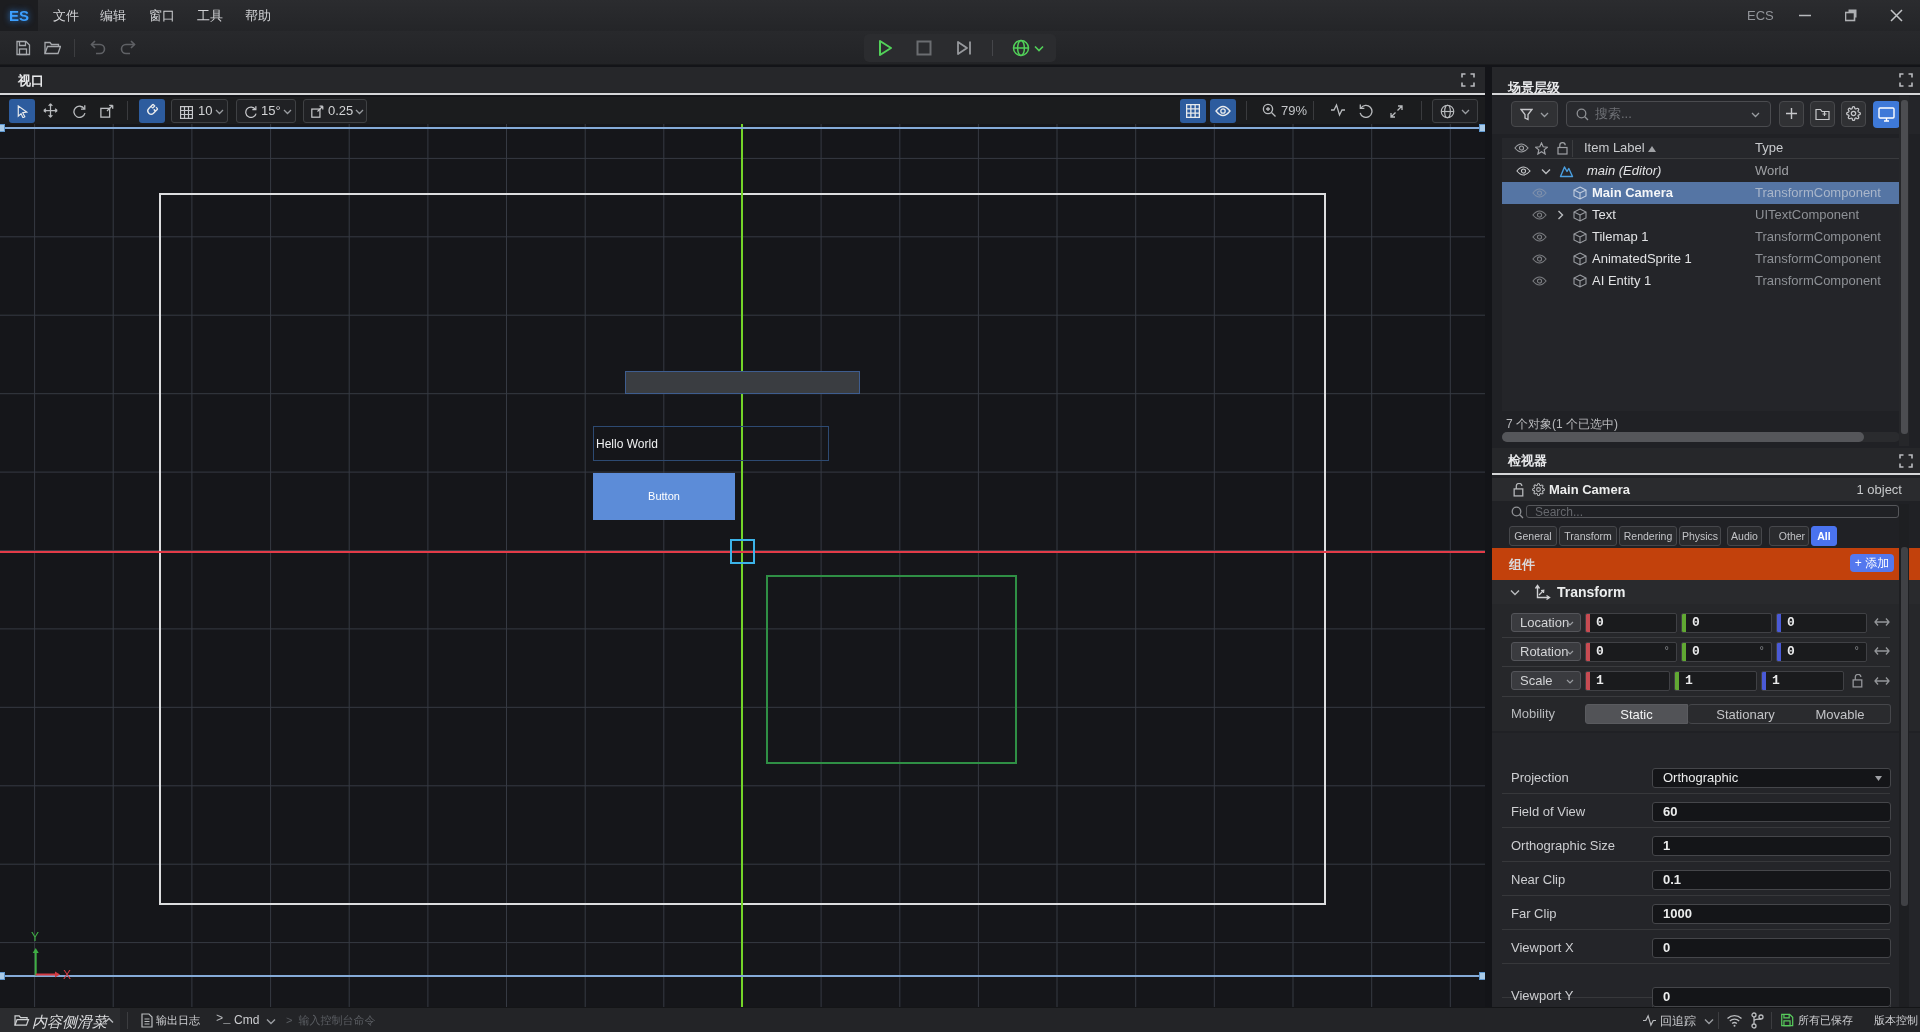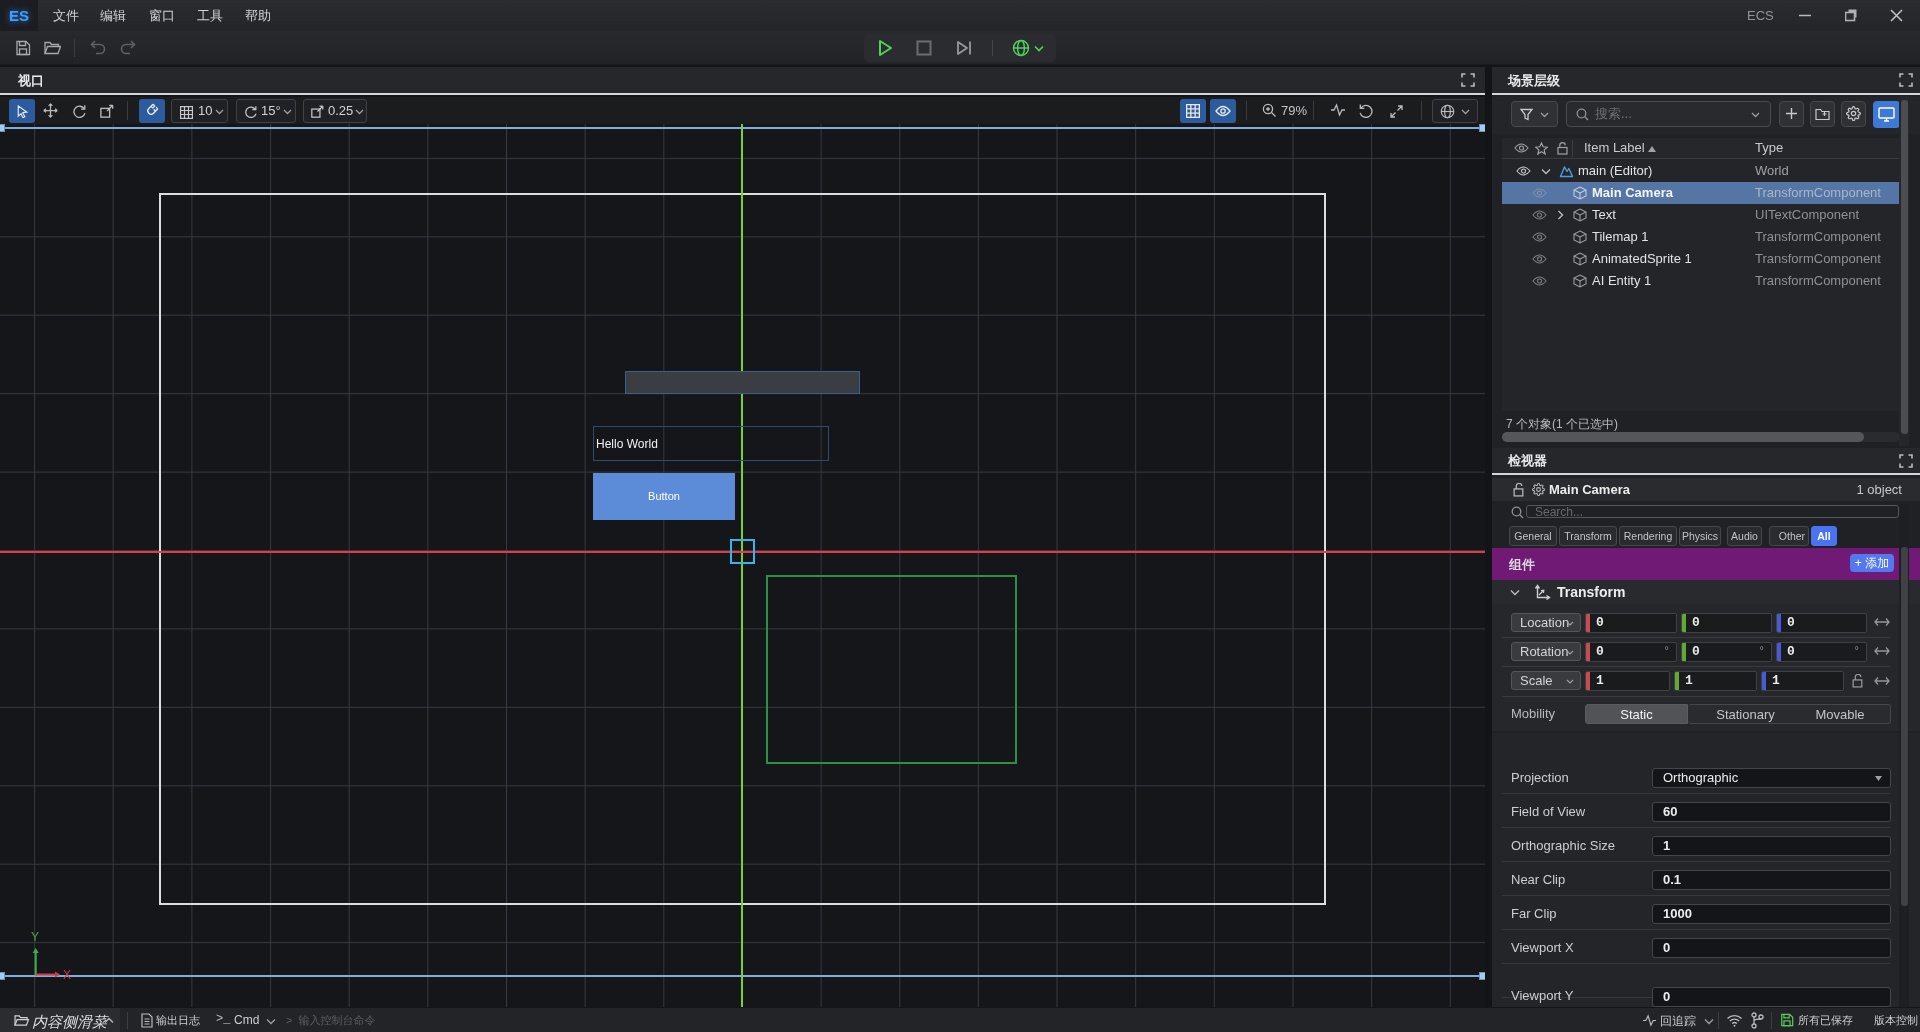--- a/index.html
+++ b/index.html
@@ -287,21 +287,21 @@
       <line x1="11.7" y1="25" x2="11.7" y2="48.5" stroke="#3fae44" stroke-width="2"></line>
       <line x1="11.7" y1="47.5" x2="32" y2="47.5" stroke="#d23a42" stroke-width="2"></line>
       <path d="M31 44.5 L36 47.5 L31 50.5 Z" fill="#d23a42"></path>
       <text x="39" y="52" fill="#d23a42" font-size="12" font-family="Liberation Sans">X</text>
     </svg>
   </div>
 
   <div id="rightcol" class="abs">
 
     <div class="rc phead" style="left:0;top:0;width:428px;">
-        <span style="position:absolute;left:16px;">场景层级</span>
+        <span style="position:absolute;left:16px;margin-top:7px;">场景层级</span>
       <svg class="rc" style="left:407px;top:6px;" width="14" height="14" viewBox="0 0 14 14" fill="none" stroke="#b9bbbe" stroke-width="1.6">
           <path d="M1 4.5 V1 H4.5 M9.5 1 H13 V4.5 M13 9.5 V13 H9.5 M4.5 13 H1 V9.5"></path>
         </svg>
     </div>
     <div id="hiertool" class="rc">
       <div class="rc hbtn" style="left:19px;width:47px;">
         <svg style="position:absolute;left:8px;top:6px;" width="13" height="13" viewBox="0 0 13 13" fill="none" stroke="#c7c8cb" stroke-width="1.3">
             <path d="M1 1.5 H12 L8 6.5 V11.5 L5 10 V6.5 Z"></path>
           </svg>
         <svg style="position:absolute;left:28px;top:10px;" width="9" height="6" viewBox="0 0 9 6" fill="none">
@@ -368,21 +368,21 @@
         <svg style="position:absolute;left:14px;top:5px;" width="15" height="12" viewBox="0 0 16 12" fill="none" stroke="#c6c8ca" stroke-width="1.2">
             <path d="M1 6 Q8 -2.5 15 6 Q8 14.5 1 6 Z"></path>
             <circle cx="8" cy="6" r="2.2"></circle>
           </svg>
         <svg style="position:absolute;left:39px;top:8px;" width="10" height="7" viewBox="0 0 10 7" fill="none">
             <path d="M1 1.5 L5 5.5 L9 1.5" stroke="#b9bbbe" stroke-width="1.4"></path>
           </svg>
         <svg style="position:absolute;left:57px;top:4px;" width="15" height="14" viewBox="0 0 15 14" fill="none" stroke="#4b9fe0" stroke-width="1.4">
             <path d="M1.5 12.5 L5.5 3 L8 7.5 L9.8 4.5 L13.5 12.5 Z" stroke-linejoin="round"></path>
           </svg>
-        <span style="position:absolute;left:76px;top:3px;">main (Editor)</span>
+        <span style="position:absolute;left:85px;top:3px;font-style:italic;">main (Editor)</span>
         <span class="htype" style="color:#9fa1a5;">World</span>
       </div>
       <div class="hrow rc" style="top:44px;background:#5575a4;">
         <svg style="position:absolute;left:30px;top:5px;" width="15" height="12" viewBox="0 0 16 12" fill="none" stroke="#7e90ab" stroke-width="1.2">
             <path d="M1 6 Q8 -2.5 15 6 Q8 14.5 1 6 Z"></path>
             <circle cx="8" cy="6" r="2.2"></circle>
           </svg>
         <svg style="position:absolute;left:71px;top:4px;" width="14" height="14" viewBox="0 0 14 14" fill="none" stroke="#c3cedf" stroke-width="1.1">
             <path d="M7 1 L13 4 V10 L7 13 L1 10 V4 Z M1 4 L7 7 L13 4 M7 7 V13"></path>
           </svg>
@@ -472,21 +472,21 @@
       </div>
       <div class="rc" style="left:0;top:78px;width:428px;height:22px;font-size:12px;">
         <div class="seg" style="left:17px;width:48px;border-radius:3px;">General</div>
         <div class="seg" style="left:67px;width:58px;border-radius:3px;">Transform</div>
         <div class="seg" style="left:127px;width:58px;border-radius:3px;">Rendering</div>
         <div class="seg" style="left:187px;width:42px;border-radius:3px;">Physics</div>
         <div class="seg" style="left:235px;width:35px;border-radius:3px;">Audio</div>
         <div class="seg" style="left:277px;width:40px;border-radius:3px;padding-left:6px;">Other</div>
         <div class="seg" style="left:319px;width:26px;border-radius:3px;background:#4a73ef;border-color:#4a73ef;color:#fff;font-weight:bold;">All</div>
       </div>
-      <div class="rc" style="left:0;top:100px;width:428px;height:32px;background:#701a75;">
+      <div class="rc" style="left:0;top:100px;width:428px;height:32px;background:#c2410c;">
         <span style="position:absolute;left:17px;top:8px;font-size:13px;font-weight:bold;color:#dadbdd;">组件</span>
         <div style="position:absolute;left:358px;top:6px;width:44px;height:18px;background:#5478ee;border-radius:4px;color:#fff;font-size:12px;text-align:center;line-height:18px;">+ 添加</div>
       </div>
 
       <div class="rc" style="left:0;top:132px;width:428px;height:151px;background:#26272a;">
         <div style="position:absolute;left:0;top:0;width:428px;height:24px;background:#292a2d;">
           <svg style="position:absolute;left:18px;top:9px;" width="10" height="7" viewBox="0 0 10 7" fill="none">
               <path d="M1 1.5 L5 5.5 L9 1.5" stroke="#b9bbbe" stroke-width="1.4"></path>
             </svg>
           <svg style="position:absolute;left:42px;top:4px;" width="17" height="17" viewBox="0 0 17 17" fill="none" stroke="#cfd0d3" stroke-width="1.4">

